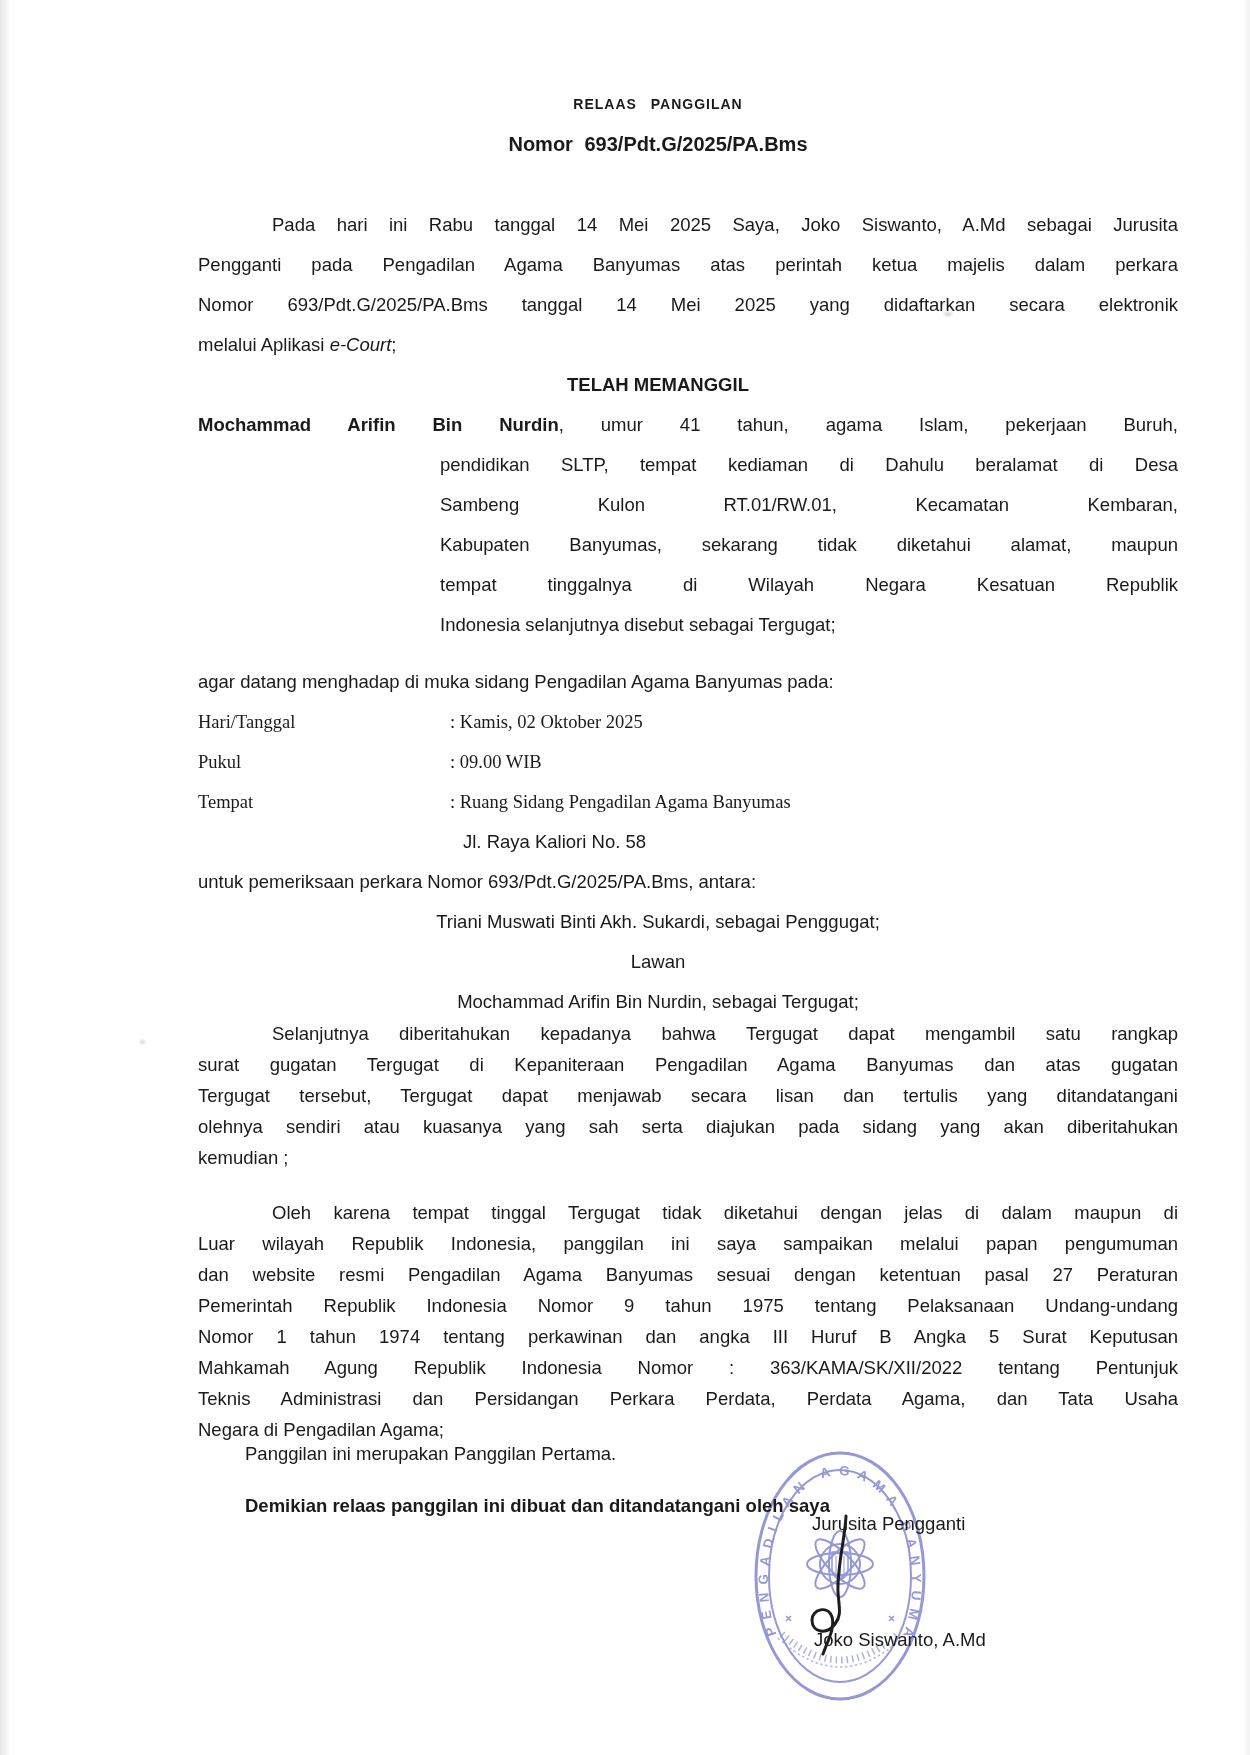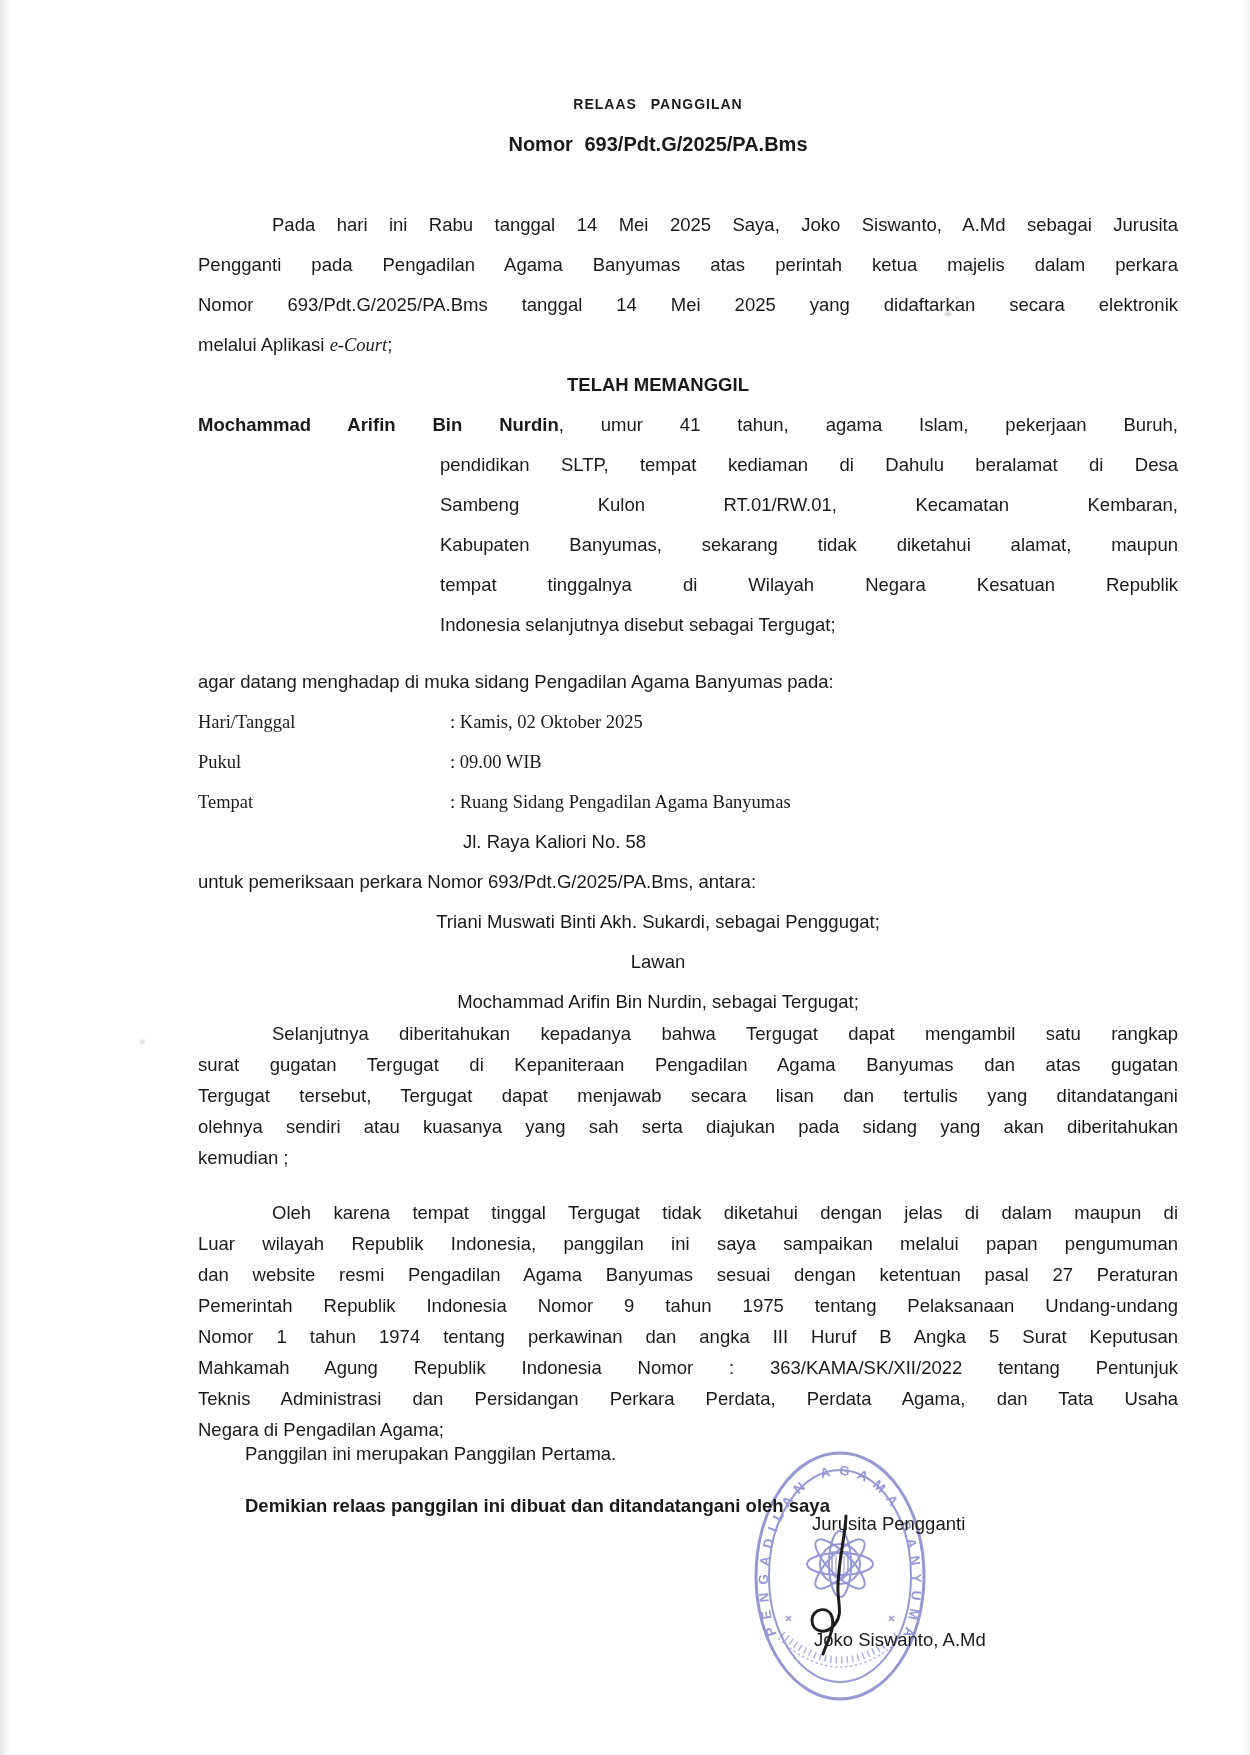--- a/index.html
+++ b/index.html
@@ -23,21 +23,21 @@
 
   .line{font-size:18.5px;line-height:40px;text-align:justify;text-align-last:justify;}
   .line.last{text-align-last:left;}
   .plain{font-size:18.5px;line-height:40px;text-align:left;text-align-last:left;}
   .tight .line, .tight.line{line-height:31px;}
   .indent{text-indent:74px;}
   .hang{padding-left:242px;}
   .pad47{padding-left:47px;}
   .center{text-align:center;text-align-last:center;position:relative;left:-30px;}
   .bold{font-weight:bold;}
-  .italic{font-style:italic;font-family:Liberation Serif, serif;}
+  .italic{font-style:italic;}
 
   .title{font-size:14px;font-weight:bold;line-height:40px;letter-spacing:1px;word-spacing:9px;}
   .nomor{font-size:20px;line-height:40px;word-spacing:6px;font-weight:bold;}
 
   #para1{margin-top:41px;}
   #agar{margin-top:17px;}
   #para-notice{margin-top:-4px;}
   #para-reason{margin-top:24px;}
   #closing1{margin-top:-7px;}
   #closing2{margin-top:21px;font-weight:bold;}

